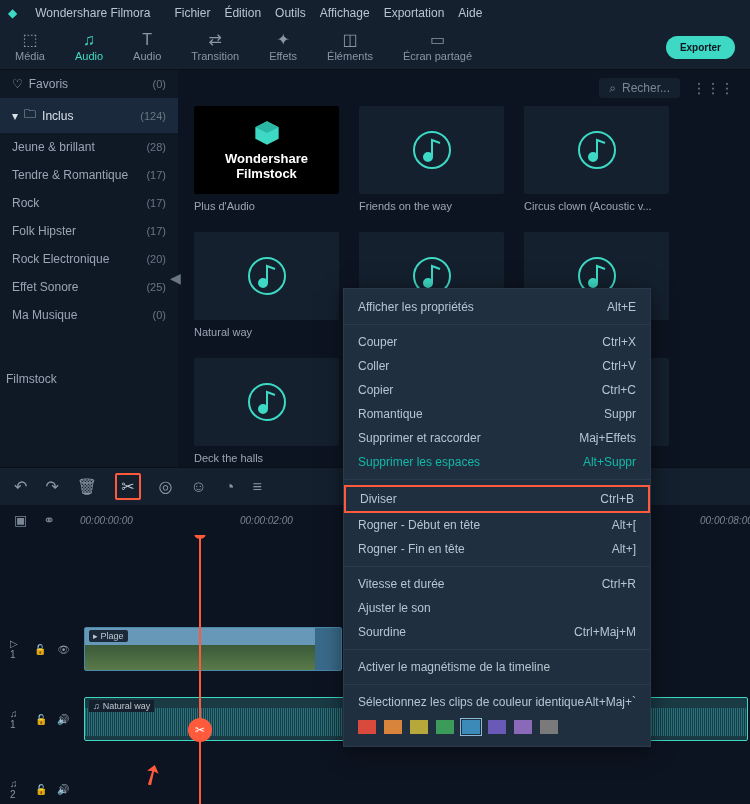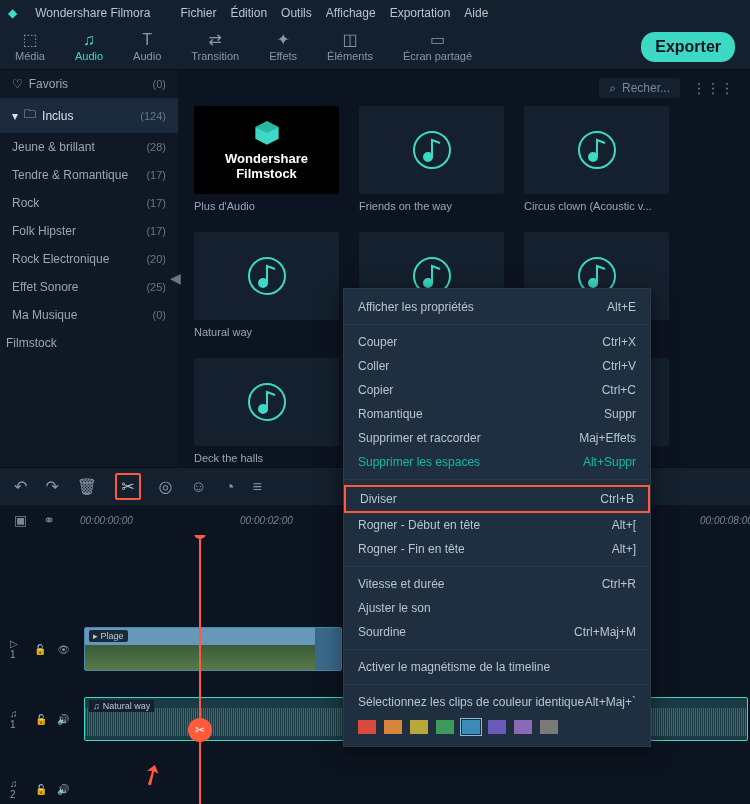--- a/index.html
+++ b/index.html
@@ -1,26 +1,26 @@
 <!DOCTYPE html>
 <html><head>
 <meta charset="utf-8">
 <style>
 * { margin: 0; padding: 0; box-sizing: border-box; font-family: "Segoe UI", Arial, sans-serif; }
 body { background: #0d1421; color: #c0c8d0; font-size: 12px; width: 750px; height: 804px; overflow: hidden; position: relative; }
 .titlebar { height: 25px; background: #14202e; display: flex; align-items: center; padding: 0 8px; gap: 14px; font-size: 12px; color: #b8c4d0; }
 .titlebar .logo { color: #3dd9c4; margin-right: 4px; }
-.titlebar .appname { font-weight: 500; margin-right: 16px; }
+.titlebar .appname { font-weight: 500; margin-right: 10px; }
 .titlebar .menuitem { cursor: pointer; }
 .toolbar { height: 45px; background: #14202e; display: flex; align-items: center; padding: 0 15px; gap: 30px; font-size: 11px; border-bottom: 1px solid #0a1018; }
 .toolbar .tab { display: flex; flex-direction: column; align-items: center; gap: 2px; color: #8a96a4; cursor: pointer; }
 .toolbar .tab.active { color: #3dd9c4; }
 .toolbar .tab .ticon { font-size: 16px; line-height: 1; }
 .toolbar .spacer { flex: 1; }
-.export-btn { background: #3dd9c4; color: #0d1421; border: none; padding: 6px 14px; border-radius: 14px; font-size: 16px; font-weight: 600; cursor: pointer; }
+.export-btn { background: #3dd9c4; color: #0d1421; border: none; padding: 6px 14px; border-radius: 14px; font-size: 10px; font-weight: 600; cursor: pointer; }
 .mainrow { display: flex; height: 397px; }
 .sidebar { width: 178px; background: #0f1926; overflow-y: auto; }
 .side-item { display: flex; justify-content: space-between; align-items: center; padding: 7px 12px; font-size: 12px; color: #9aa6b4; cursor: pointer; }
 .side-item.header { background: #1a2a3c; color: #d8e0e8; font-weight: 500; }
 .side-item .count { color: #6a7684; font-size: 11px; }
 .side-item .left { display: flex; align-items: center; gap: 6px; }
 .content { flex: 1; background: #0d1421; padding: 8px 16px; position: relative; }
 .content-top { display: flex; justify-content: flex-end; align-items: center; gap: 12px; margin-bottom: 8px; }
 .search { display: flex; align-items: center; gap: 6px; background: #14202e; padding: 3px 10px; border-radius: 3px; color: #7a8694; font-size: 12px; }
 .grid-icon { color: #7a8694; font-size: 14px; cursor: pointer; }
@@ -146,21 +146,21 @@
         <span class="count">(20)</span>
       </div>
     <div class="side-item">
         <span>Effet Sonore</span>
         <span class="count">(25)</span>
       </div>
     <div class="side-item">
         <span>Ma Musique</span>
         <span class="count">(0)</span>
       </div>
-    <div class="side-item" style="padding-left:6px;">
+    <div class="side-item" style="padding-left:6px;margin-top:36px;">
         <span>Filmstock</span>
       </div>
   </div>
 
   <div class="content">
     <div class="content-top">
       <div class="search">
         <span>⌕</span>
         <span>Recher...</span>
       </div>

